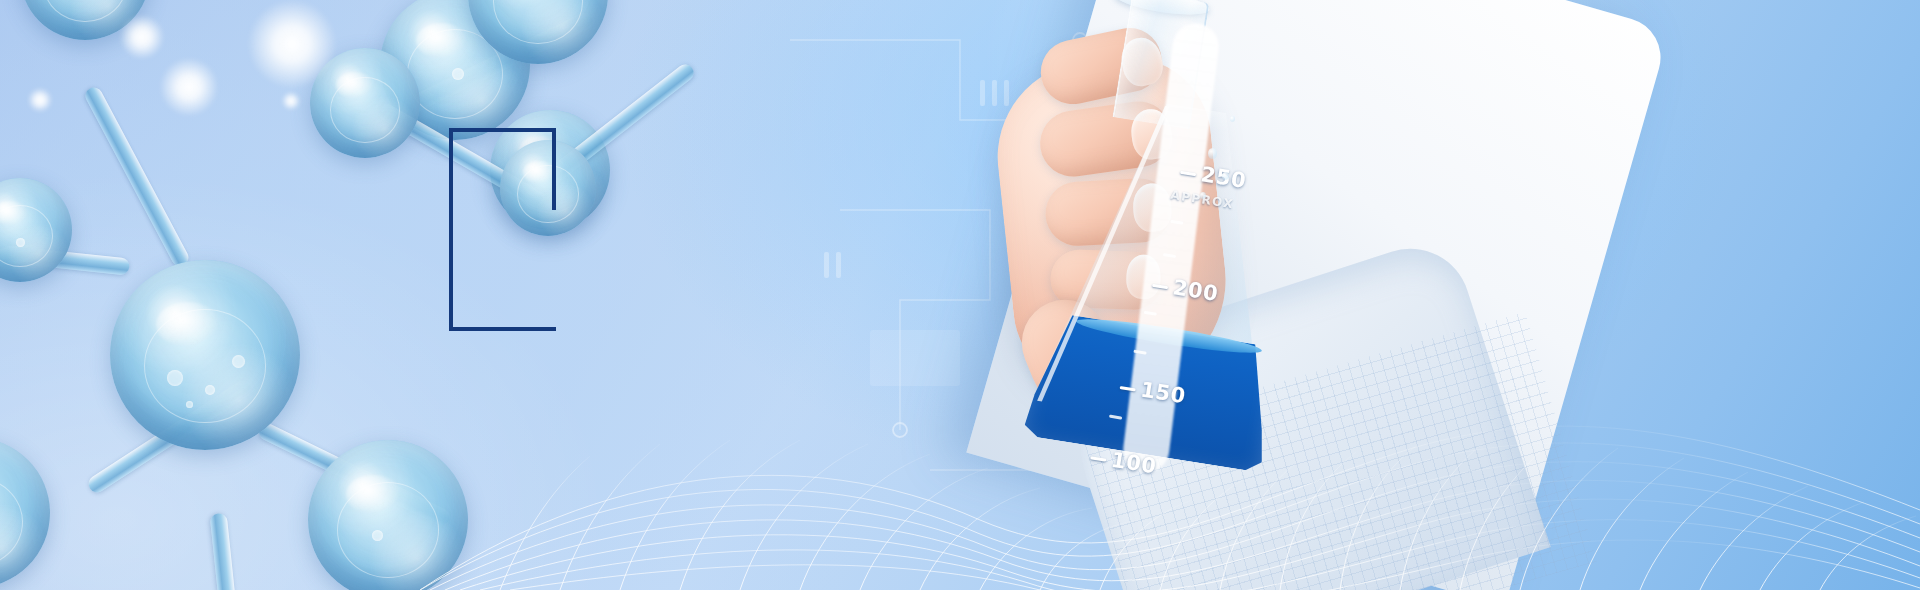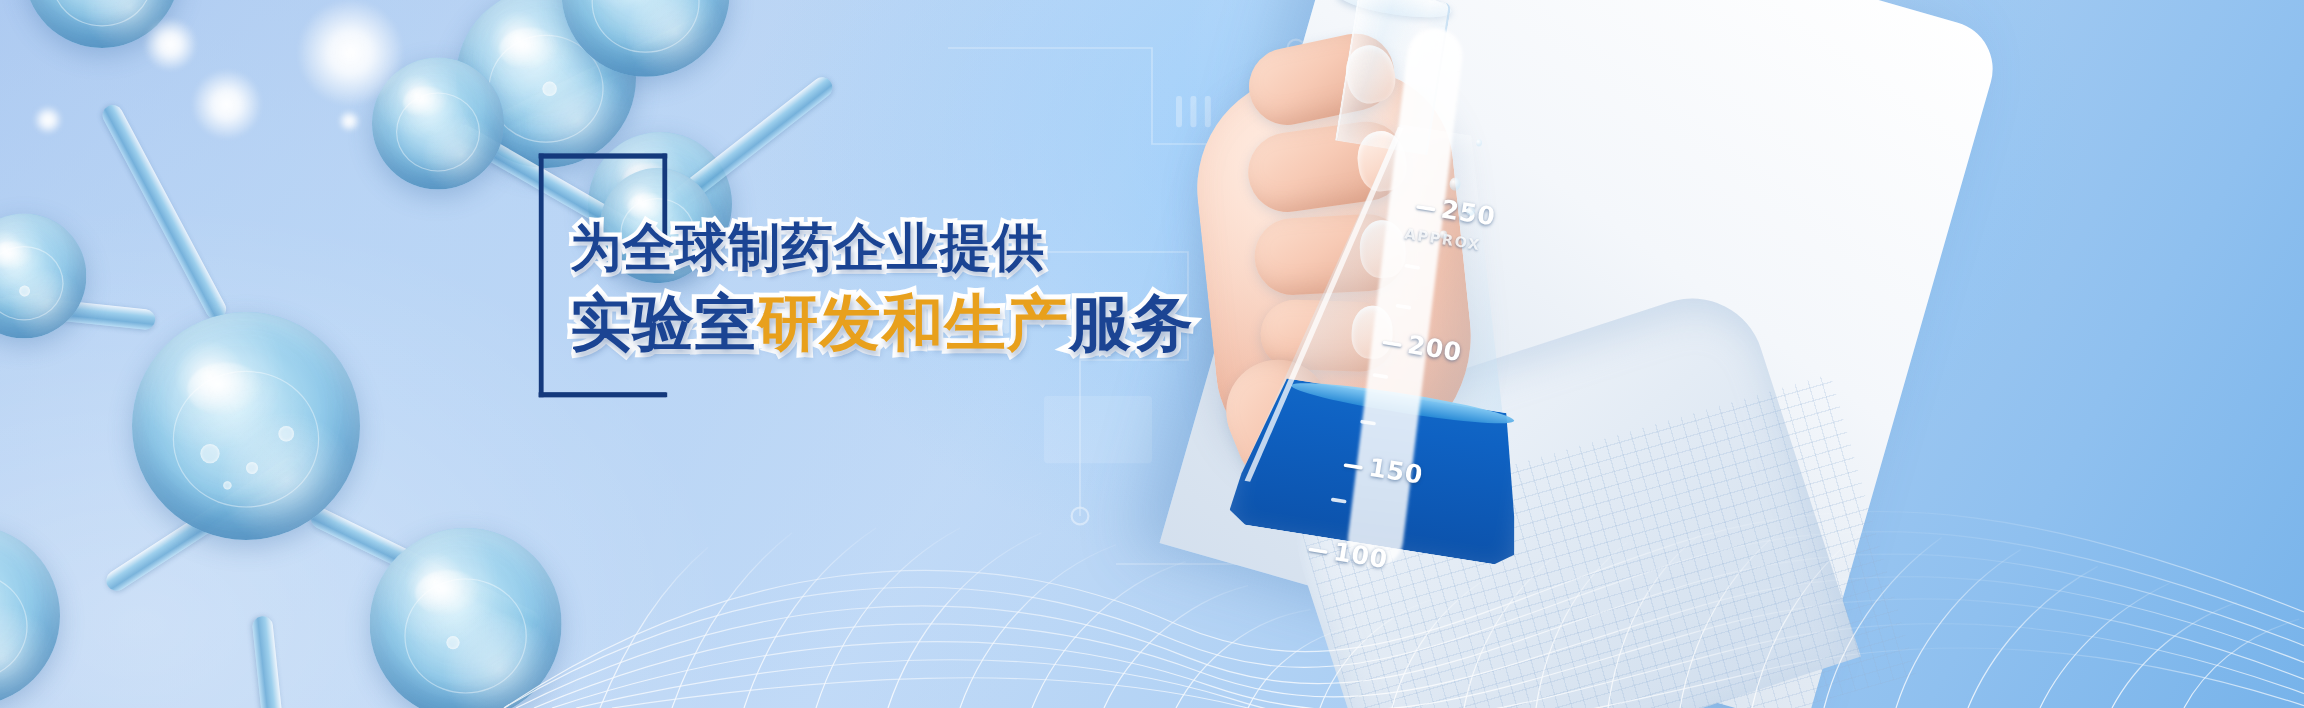--- a/index.html
+++ b/index.html
@@ -415,20 +415,16 @@
       <path d="M1820 230 C1836 200, 1868 170, 1916 156"></path>
     </g>
   </svg>
 
   <div class="headline">
     <div class="frame-top-bar"></div>
     <div class="frame"></div>
     <div class="frame-right-stub-top"></div>
     <div class="frame-bottom"></div>
 
-    <div class="line line1">为全球制药企业提供</div>
-
-    <div class="line line2">
-      <span class="seg-blue">实验室</span><span class="seg-gold">研发和生产</span><span class="seg-blue">服务</span>
-    </div>
+
   </div>
 
 </div>
 
 </body></html>

